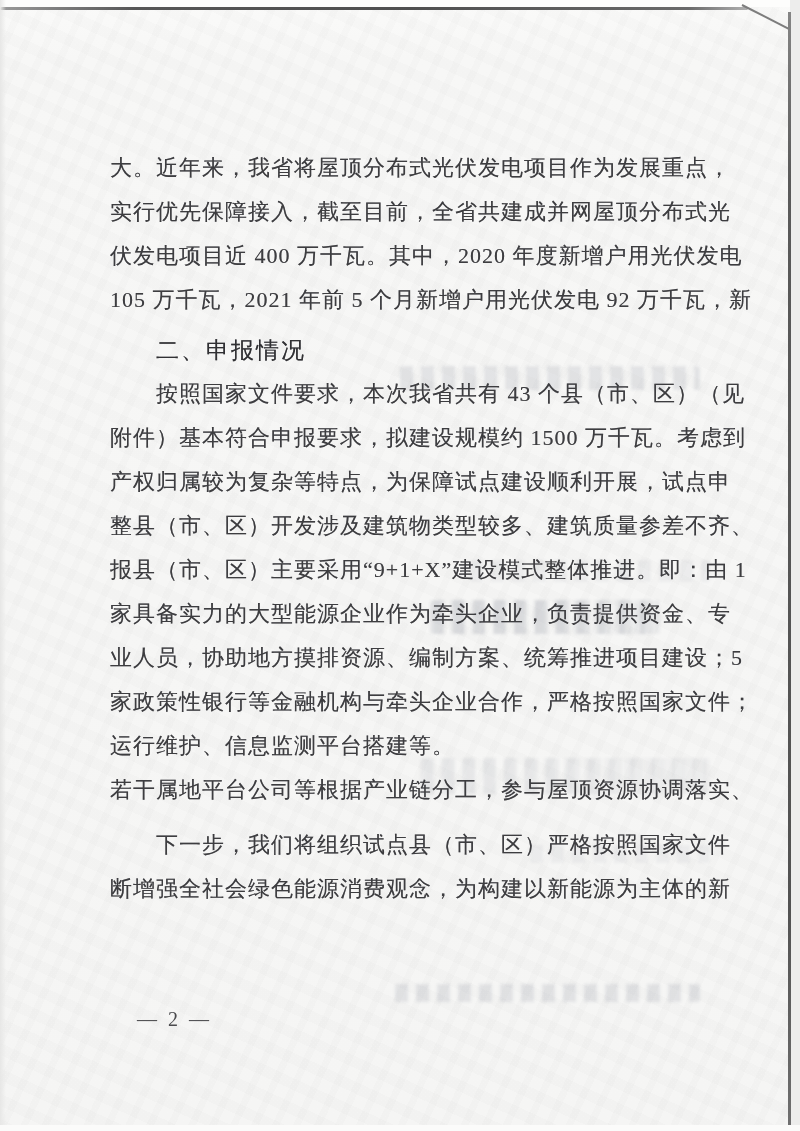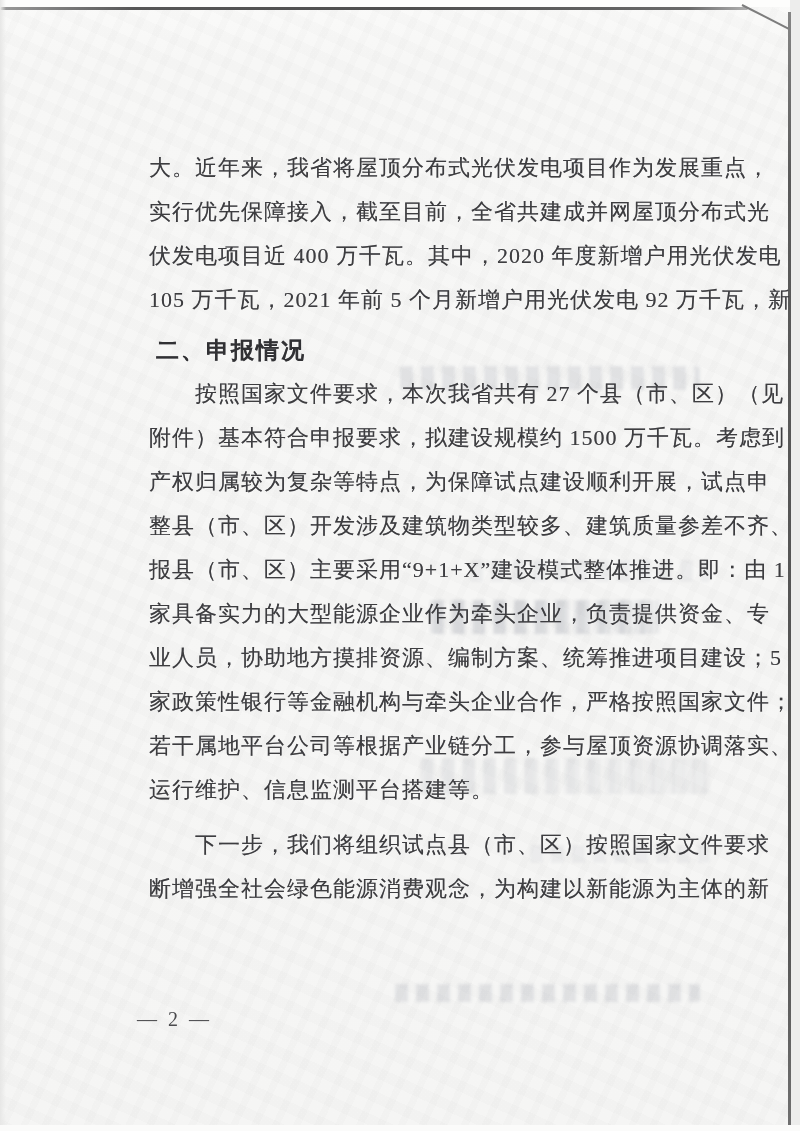--- a/index.html
+++ b/index.html
@@ -40,27 +40,26 @@
 
   
   .body-text {
     position: absolute; top: 146px; left: 110px; width: 604px;
     color: #3d3d40;
   }
   .line {
     height: 44px; line-height: 44px; white-space: nowrap;
     font-size: 22px; letter-spacing: 1px;
     text-shadow: 0 0 0.5px rgba(70,70,75,0.55);
-    margin-left: 39px;
   }
   .indent { padding-left: 46px; }
   .heading-line {
     height: 44px; line-height: 44px; margin-top: 6px; padding-left: 46px;
     font-family: "Liberation Sans", "DejaVu Sans", sans-serif;
-    font-weight: 700; font-size: 23px; letter-spacing: 2px; color: #313134;
+    font-weight: 400; font-size: 23px; letter-spacing: 2px; color: #313134;
     text-shadow: 0 0 0.5px rgba(45,45,50,0.6);
   }
   .para3 { margin-top: 11px; }
 
   .page-number {
     position: absolute; top: 999px; left: 137px; height: 40px; line-height: 40px;
     font-size: 20px; letter-spacing: 3px; color: #4a4a4d;
     font-family: "Liberation Serif", "DejaVu Serif", serif;
   }
 
@@ -104,33 +103,33 @@
     <div>
       <div class="line">大。近年来，我省将屋顶分布式光伏发电项目作为发展重点，</div>
       <div class="line">实行优先保障接入，截至目前，全省共建成并网屋顶分布式光</div>
       <div class="line">伏发电项目近 400 万千瓦。其中，2020 年度新增户用光伏发电</div>
       <div class="line">105 万千瓦，2021 年前 5 个月新增户用光伏发电 92 万千瓦，新</div>
     </div>
 
     <div class="heading-line">二、申报情况</div>
 
     <div>
-      <div class="line indent">按照国家文件要求，本次我省共有 27 个县（市、区）（见</div>
+      <div class="line indent">按照国家文件要求，本次我省共有 43 个县（市、区）（见</div>
       <div class="line">附件）基本符合申报要求，拟建设规模约 1500 万千瓦。考虑到</div>
       <div class="line">产权归属较为复杂等特点，为保障试点建设顺利开展，试点申</div>
       <div class="line">整县（市、区）开发涉及建筑物类型较多、建筑质量参差不齐、</div>
       <div class="line">报县（市、区）主要采用“9+1+X”建设模式整体推进。即：由 1</div>
       <div class="line">家具备实力的大型能源企业作为牵头企业，负责提供资金、专</div>
       <div class="line">业人员，协助地方摸排资源、编制方案、统筹推进项目建设；5</div>
       <div class="line">家政策性银行等金融机构与牵头企业合作，严格按照国家文件；</div>
+      <div class="line">运行维护、信息监测平台搭建等。</div>
       <div class="line">若干属地平台公司等根据产业链分工，参与屋顶资源协调落实、</div>
-      <div class="line">运行维护、信息监测平台搭建等。</div>
     </div>
 
     <div class="para3">
-      <div class="line indent">下一步，我们将组织试点县（市、区）按照国家文件要求</div>
+      <div class="line indent">下一步，我们将组织试点县（市、区）严格按照国家文件</div>
       <div class="line">断增强全社会绿色能源消费观念，为构建以新能源为主体的新</div>
     </div>
 
   </div>
 
   <div class="page-number">— 2 —</div>
 </div>
 
 </body></html>

